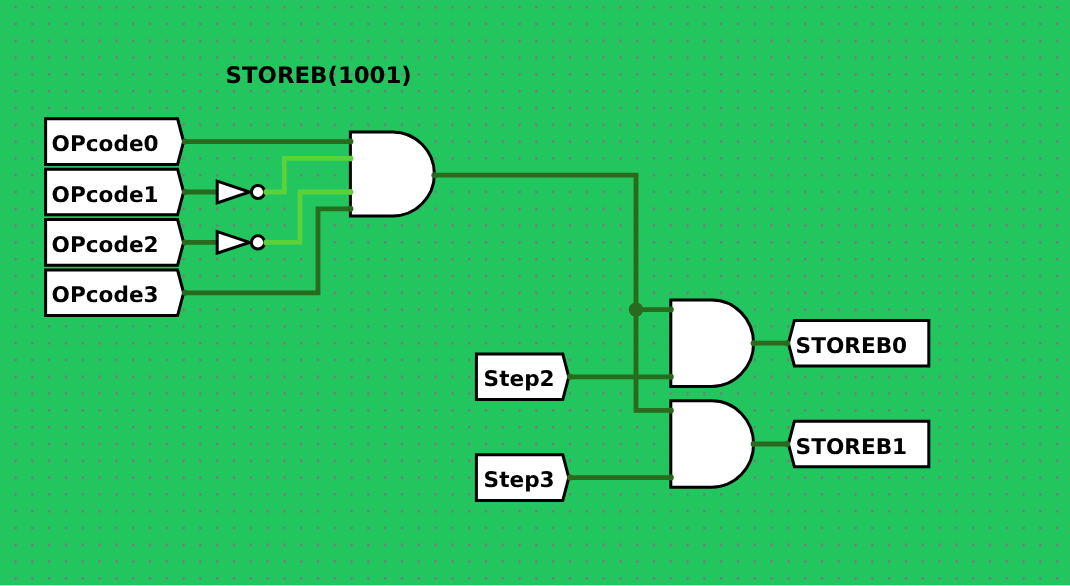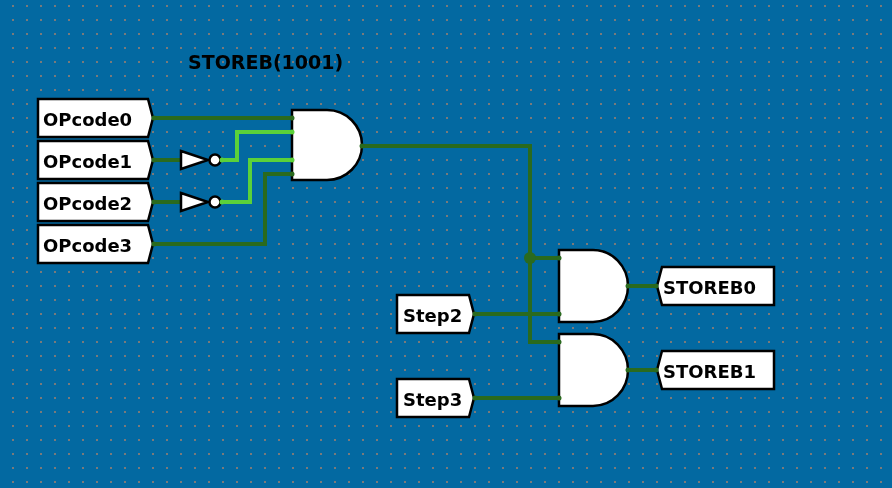--- a/index.html
+++ b/index.html
@@ -1,16 +1,16 @@
 <!DOCTYPE html>
 <html><head>
 <meta charset="utf-8">
 <style>
   html, body { margin:0; padding:0; background:#ffffff; }
-  #canvas { position:relative; width:892px; height:488px; overflow:hidden; background:#0369a1; }
+  #canvas { position:relative; width:892px; height:488px; overflow:hidden; background:#22c55e; }
   svg { position:absolute; left:0; top:0; }
   .title { font-family:"DejaVu Sans", sans-serif; font-weight:bold; font-size:19px; fill:#000; }
   .pin-text { font-family:"DejaVu Sans", sans-serif; font-weight:bold; font-size:18px; fill:#000; }
   .wire-dark { stroke:#2a6a1e; stroke-width:4; fill:none; stroke-linecap:square; }
   .wire-light { stroke:#5bd13a; stroke-width:4; fill:none; stroke-linecap:square; }
   .gate { stroke:#000; stroke-width:2.5; fill:#fff; }
   .pin-box { stroke:#000; stroke-width:2.5; fill:#fff; }
   .endpoint { fill:#2a6a1e; }
   .endpoint-light { fill:#5bd13a; }
 </style>

